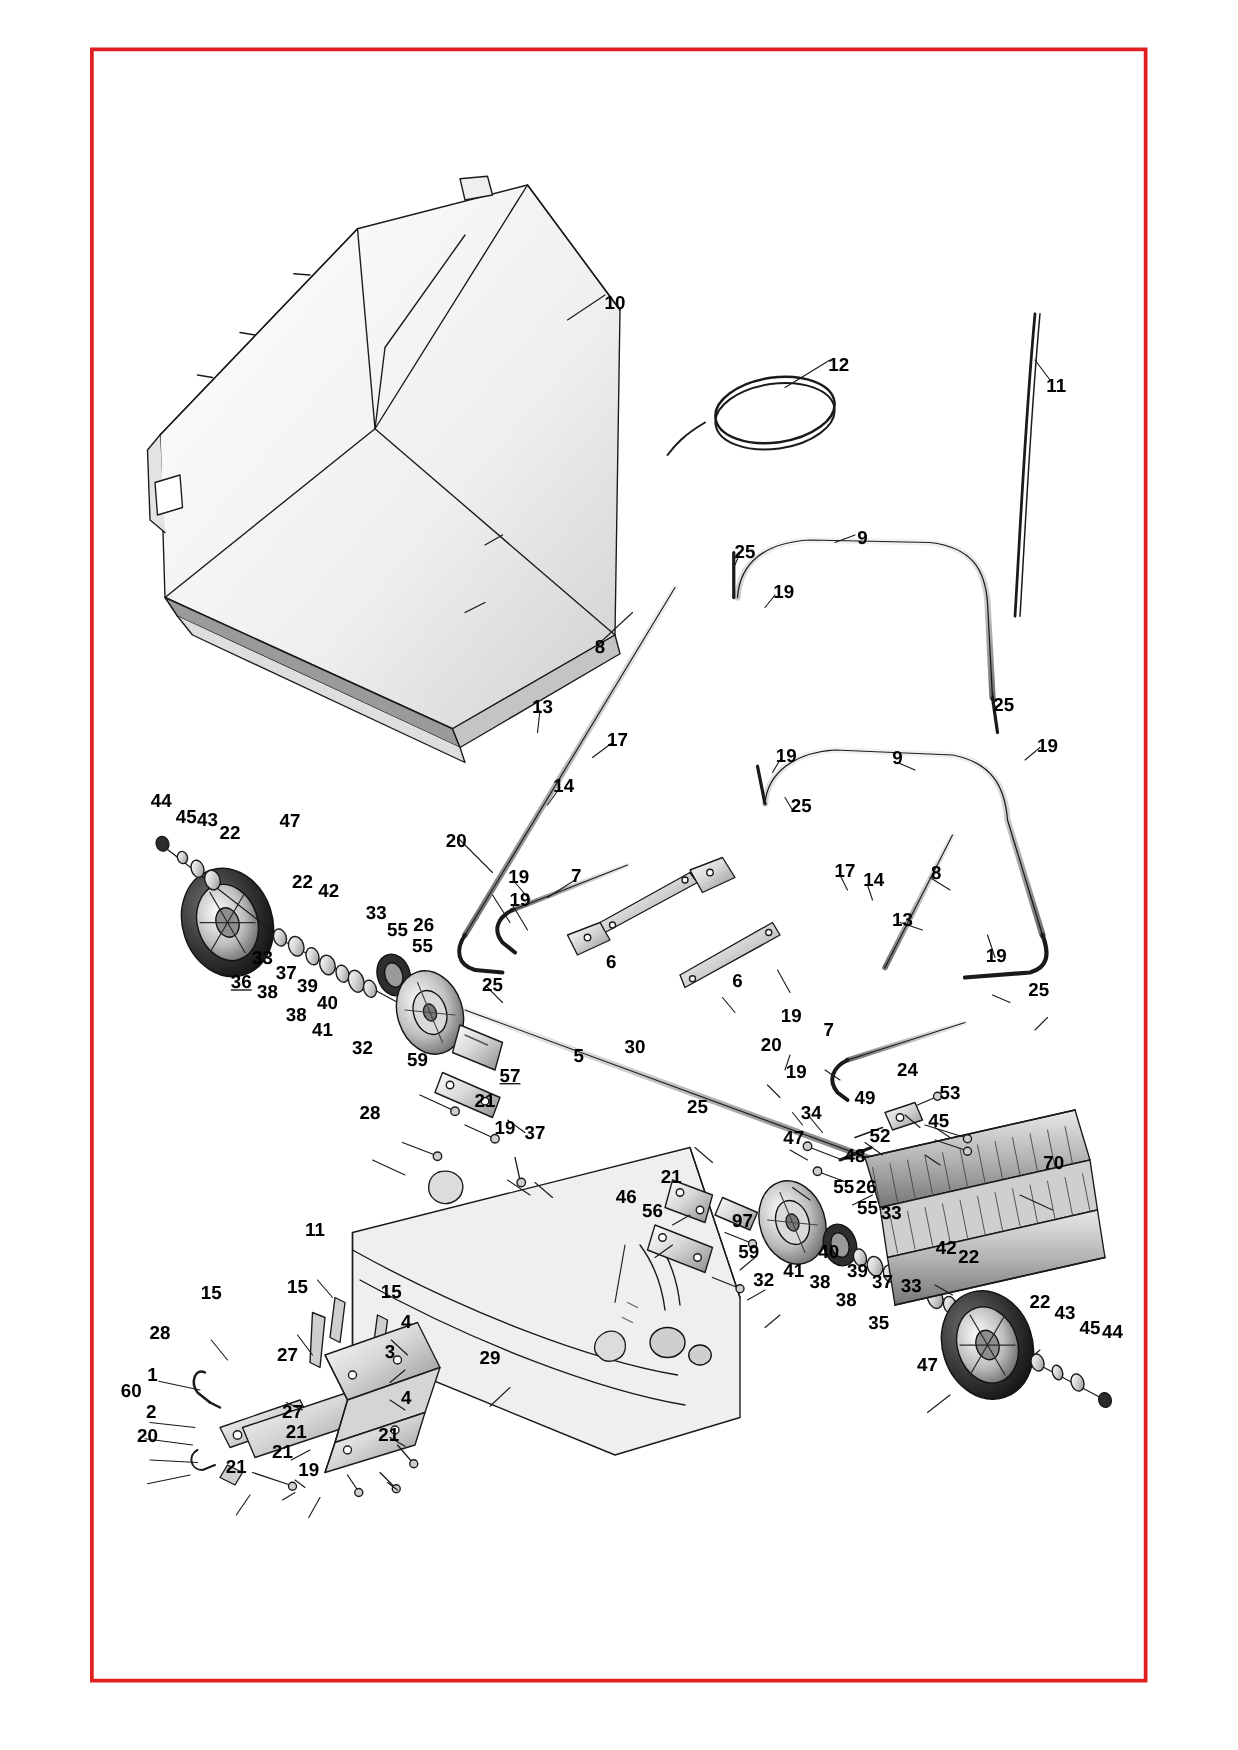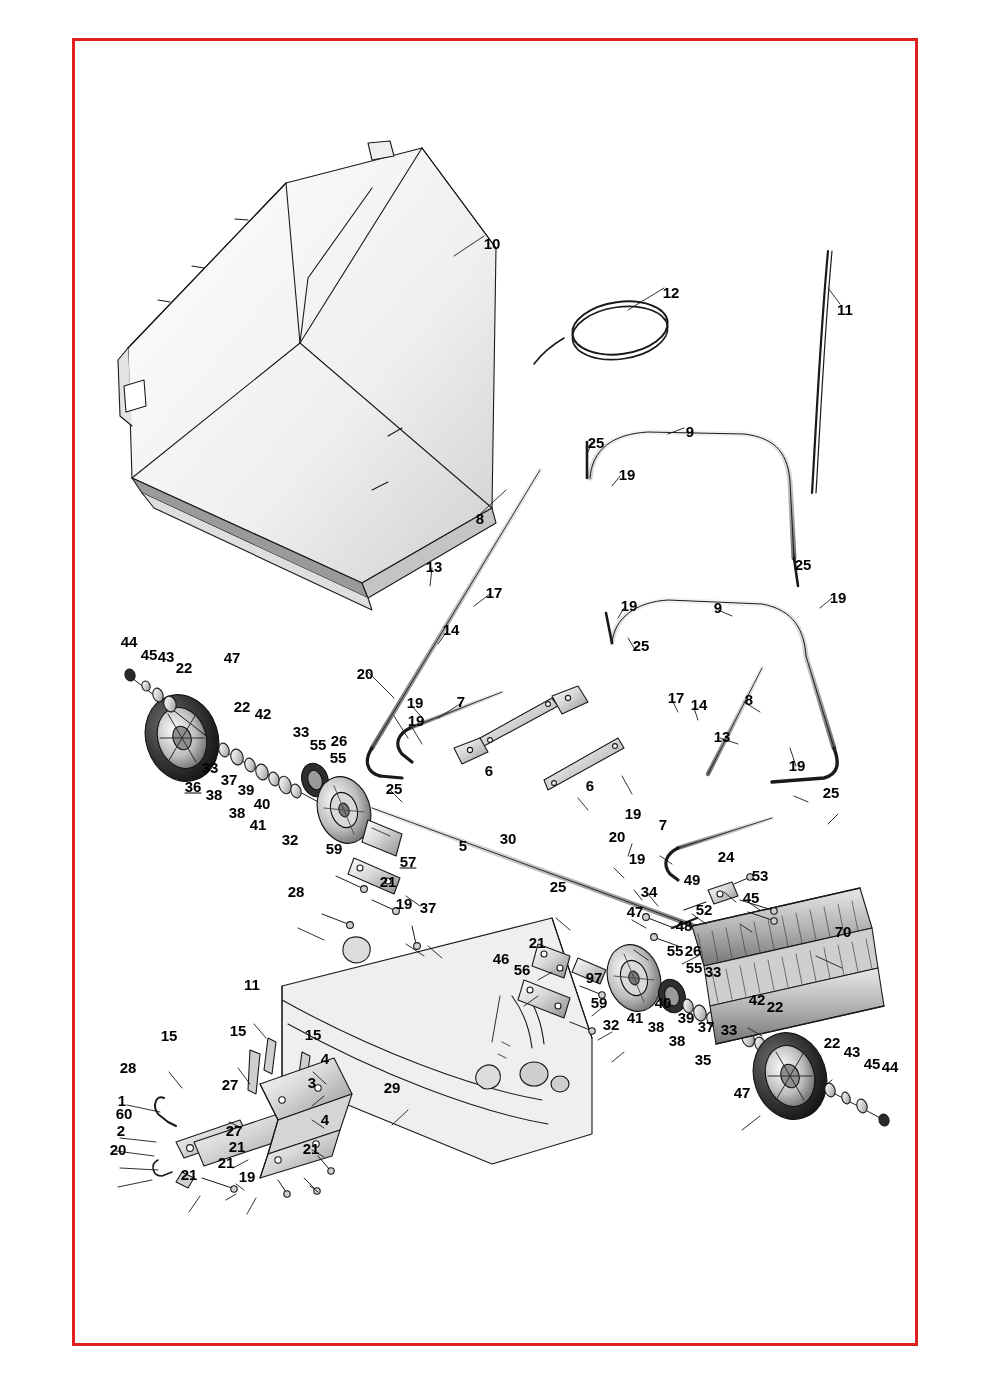--- a/index.html
+++ b/index.html
@@ -570,21 +570,21 @@
       <div class="callout" style="left: 677px; top: 1040px;">38</div>
       <div class="callout" style="left: 872px; top: 1063px;">45</div>
       <div class="callout" style="left: 890px; top: 1066px;">44</div>
       <div class="callout" style="left: 128px; top: 1067px;">28</div>
       <div class="callout" style="left: 325px; top: 1058px;">4</div>
       <div class="callout" style="left: 703px; top: 1059px;">35</div>
       <div class="callout" style="left: 230px; top: 1084px;">27</div>
       <div class="callout" style="left: 312px; top: 1082px;">3</div>
       <div class="callout" style="left: 392px; top: 1087px;">29</div>
       <div class="callout" style="left: 122px; top: 1100px;">1</div>
-      <div class="callout" style="left: 124px; top: 1113px; text-align: center;">60</div>
+      <div class="callout" style="left: 105px; top: 1113px; text-align: center;">60</div>
       <div class="callout" style="left: 742px; top: 1092px;">47</div>
       <div class="callout" style="left: 325px; top: 1119px;">4</div>
       <div class="callout" style="left: 121px; top: 1130px;">2</div>
       <div class="callout" style="left: 234px; top: 1130px;">27</div>
       <div class="callout" style="left: 118px; top: 1149px;">20</div>
       <div class="callout" style="left: 237px; top: 1146px;">21</div>
       <div class="callout" style="left: 311px; top: 1148px;">21</div>
       <div class="callout" style="left: 226px; top: 1162px;">21</div>
       <div class="callout" style="left: 189px; top: 1174px;">21</div>
       <div class="callout" style="left: 247px; top: 1176px;">19</div>

